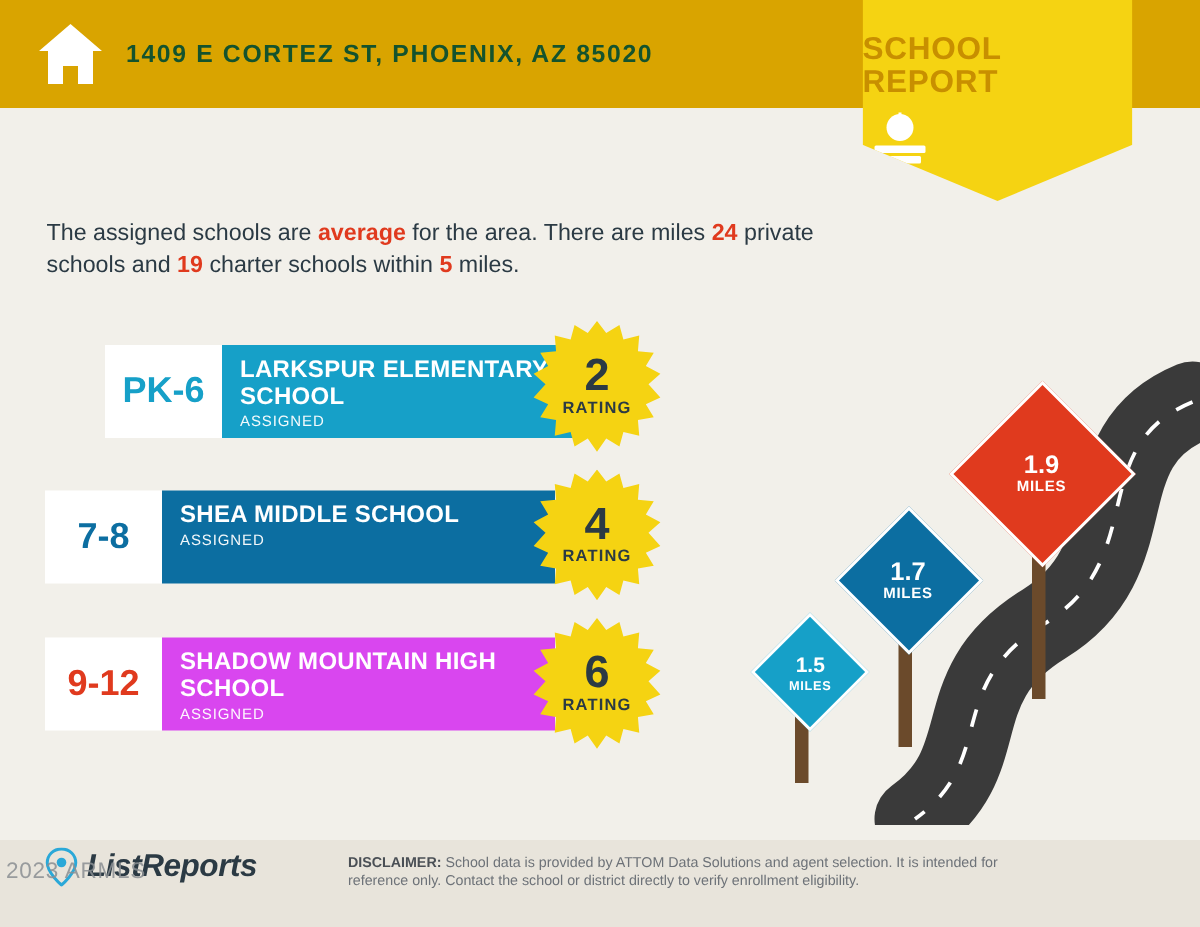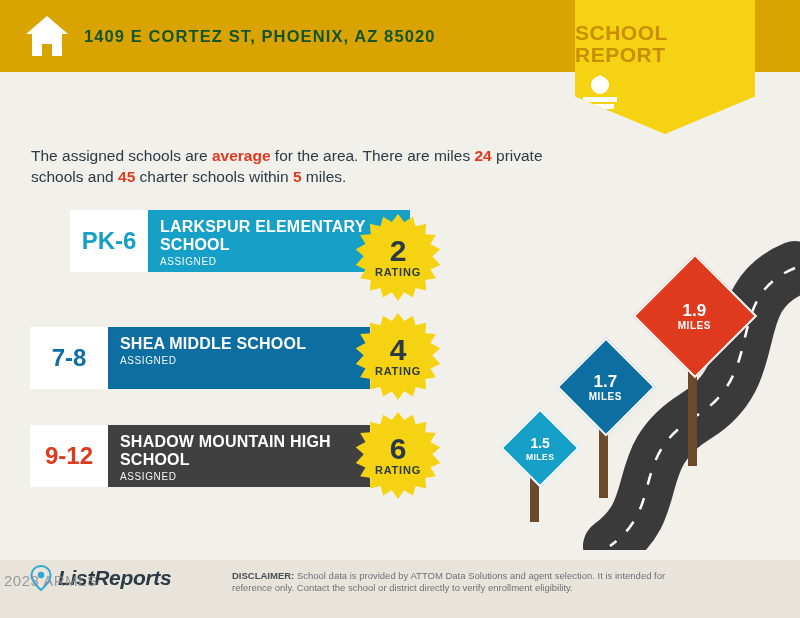--- a/index.html
+++ b/index.html
@@ -110,27 +110,27 @@
     font-weight: bold;
     line-height: 18px;
     letter-spacing: 0.2px;
   }
   .assigned {
     font-size: 10px;
     letter-spacing: 0.6px;
     margin-top: 2px;
     opacity: 0.95;
   }
-  .row1 { top: 210px; padding-left: 40px; }
+  .row1 { top: 230px; padding-left: 40px; }
   .row2 { top: 327px; }
   .row3 { top: 425px; }
   .row1 .name-box { background: #16a0c8; }
   .row2 .name-box { background: #0c6ea1; }
   .row2 .grade-box { color: #0c6ea1; }
-  .row3 .name-box { background: #404040; }
+  .row3 .name-box { background: #d946ef; }
   .row3 .grade-box { color: #e03a1e; text-align: center; }
   
   .burst {
     position: absolute;
     width: 88px;
     height: 88px;
     color: #2b3a44;
     text-align: center;
   }
   .burst .star {
@@ -251,21 +251,21 @@
     <svg class="banner-icon" width="50" height="38" viewBox="0 0 50 38">
       <circle cx="25" cy="11" r="9" fill="#ffffff"></circle>
       <rect x="24" y="1" width="2" height="5" fill="#ffffff"></rect>
       <rect x="8" y="23" width="34" height="5" rx="1" fill="#ffffff"></rect>
       <rect x="11" y="30" width="28" height="5" rx="1" fill="#ffffff"></rect>
     </svg>
   </div>
 
 
   <div class="subtitle">
-    <span>The assigned schools are </span><b>average</b><span> for the area. There are miles </span><b>24</b><span> private schools and </span><b>45</b><span> charter schools within </span><b>5</b><span> miles.</span>
+    <span>The assigned schools are </span><b>average</b><span> for the area. There are miles </span><b>24</b><span> private schools and </span><b>19</b><span> charter schools within </span><b>5</b><span> miles.</span>
   </div>
 
   <div class="school-row row1">
     <div class="grade-box">PK-6</div>
     <div class="name-box">
       <div class="school-name">LARKSPUR ELEMENTARY SCHOOL</div>
       <div class="assigned">ASSIGNED</div>
     </div>
   </div>
   <div class="burst burst1">

